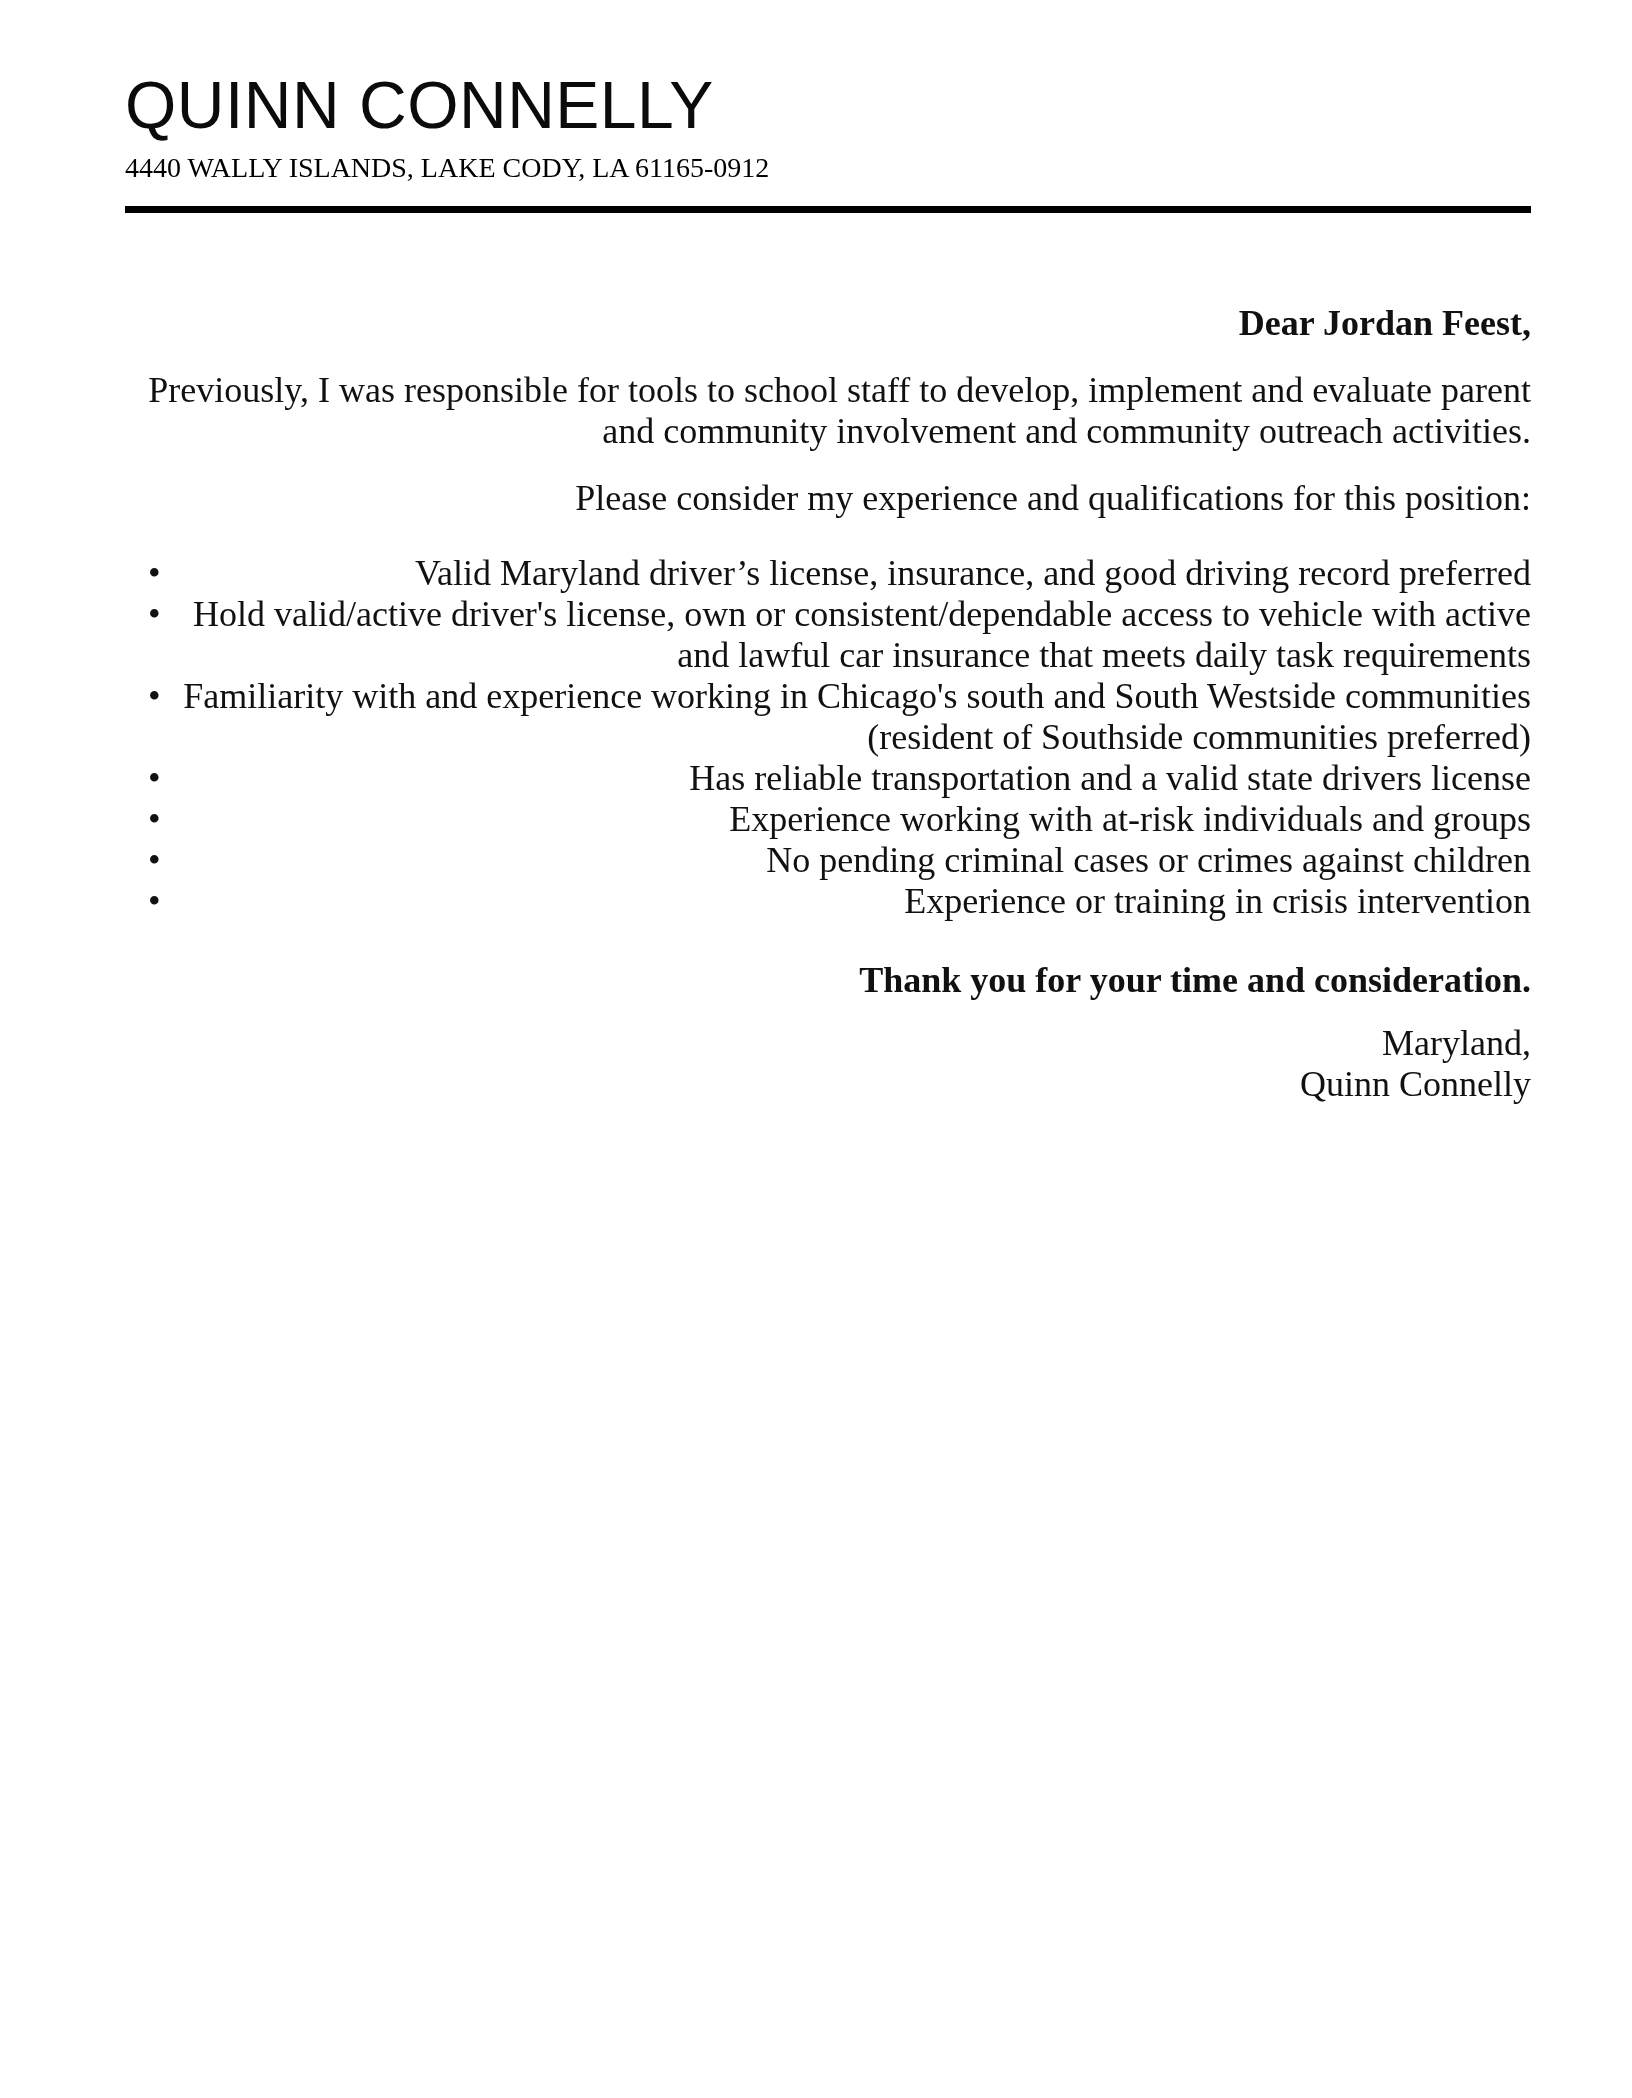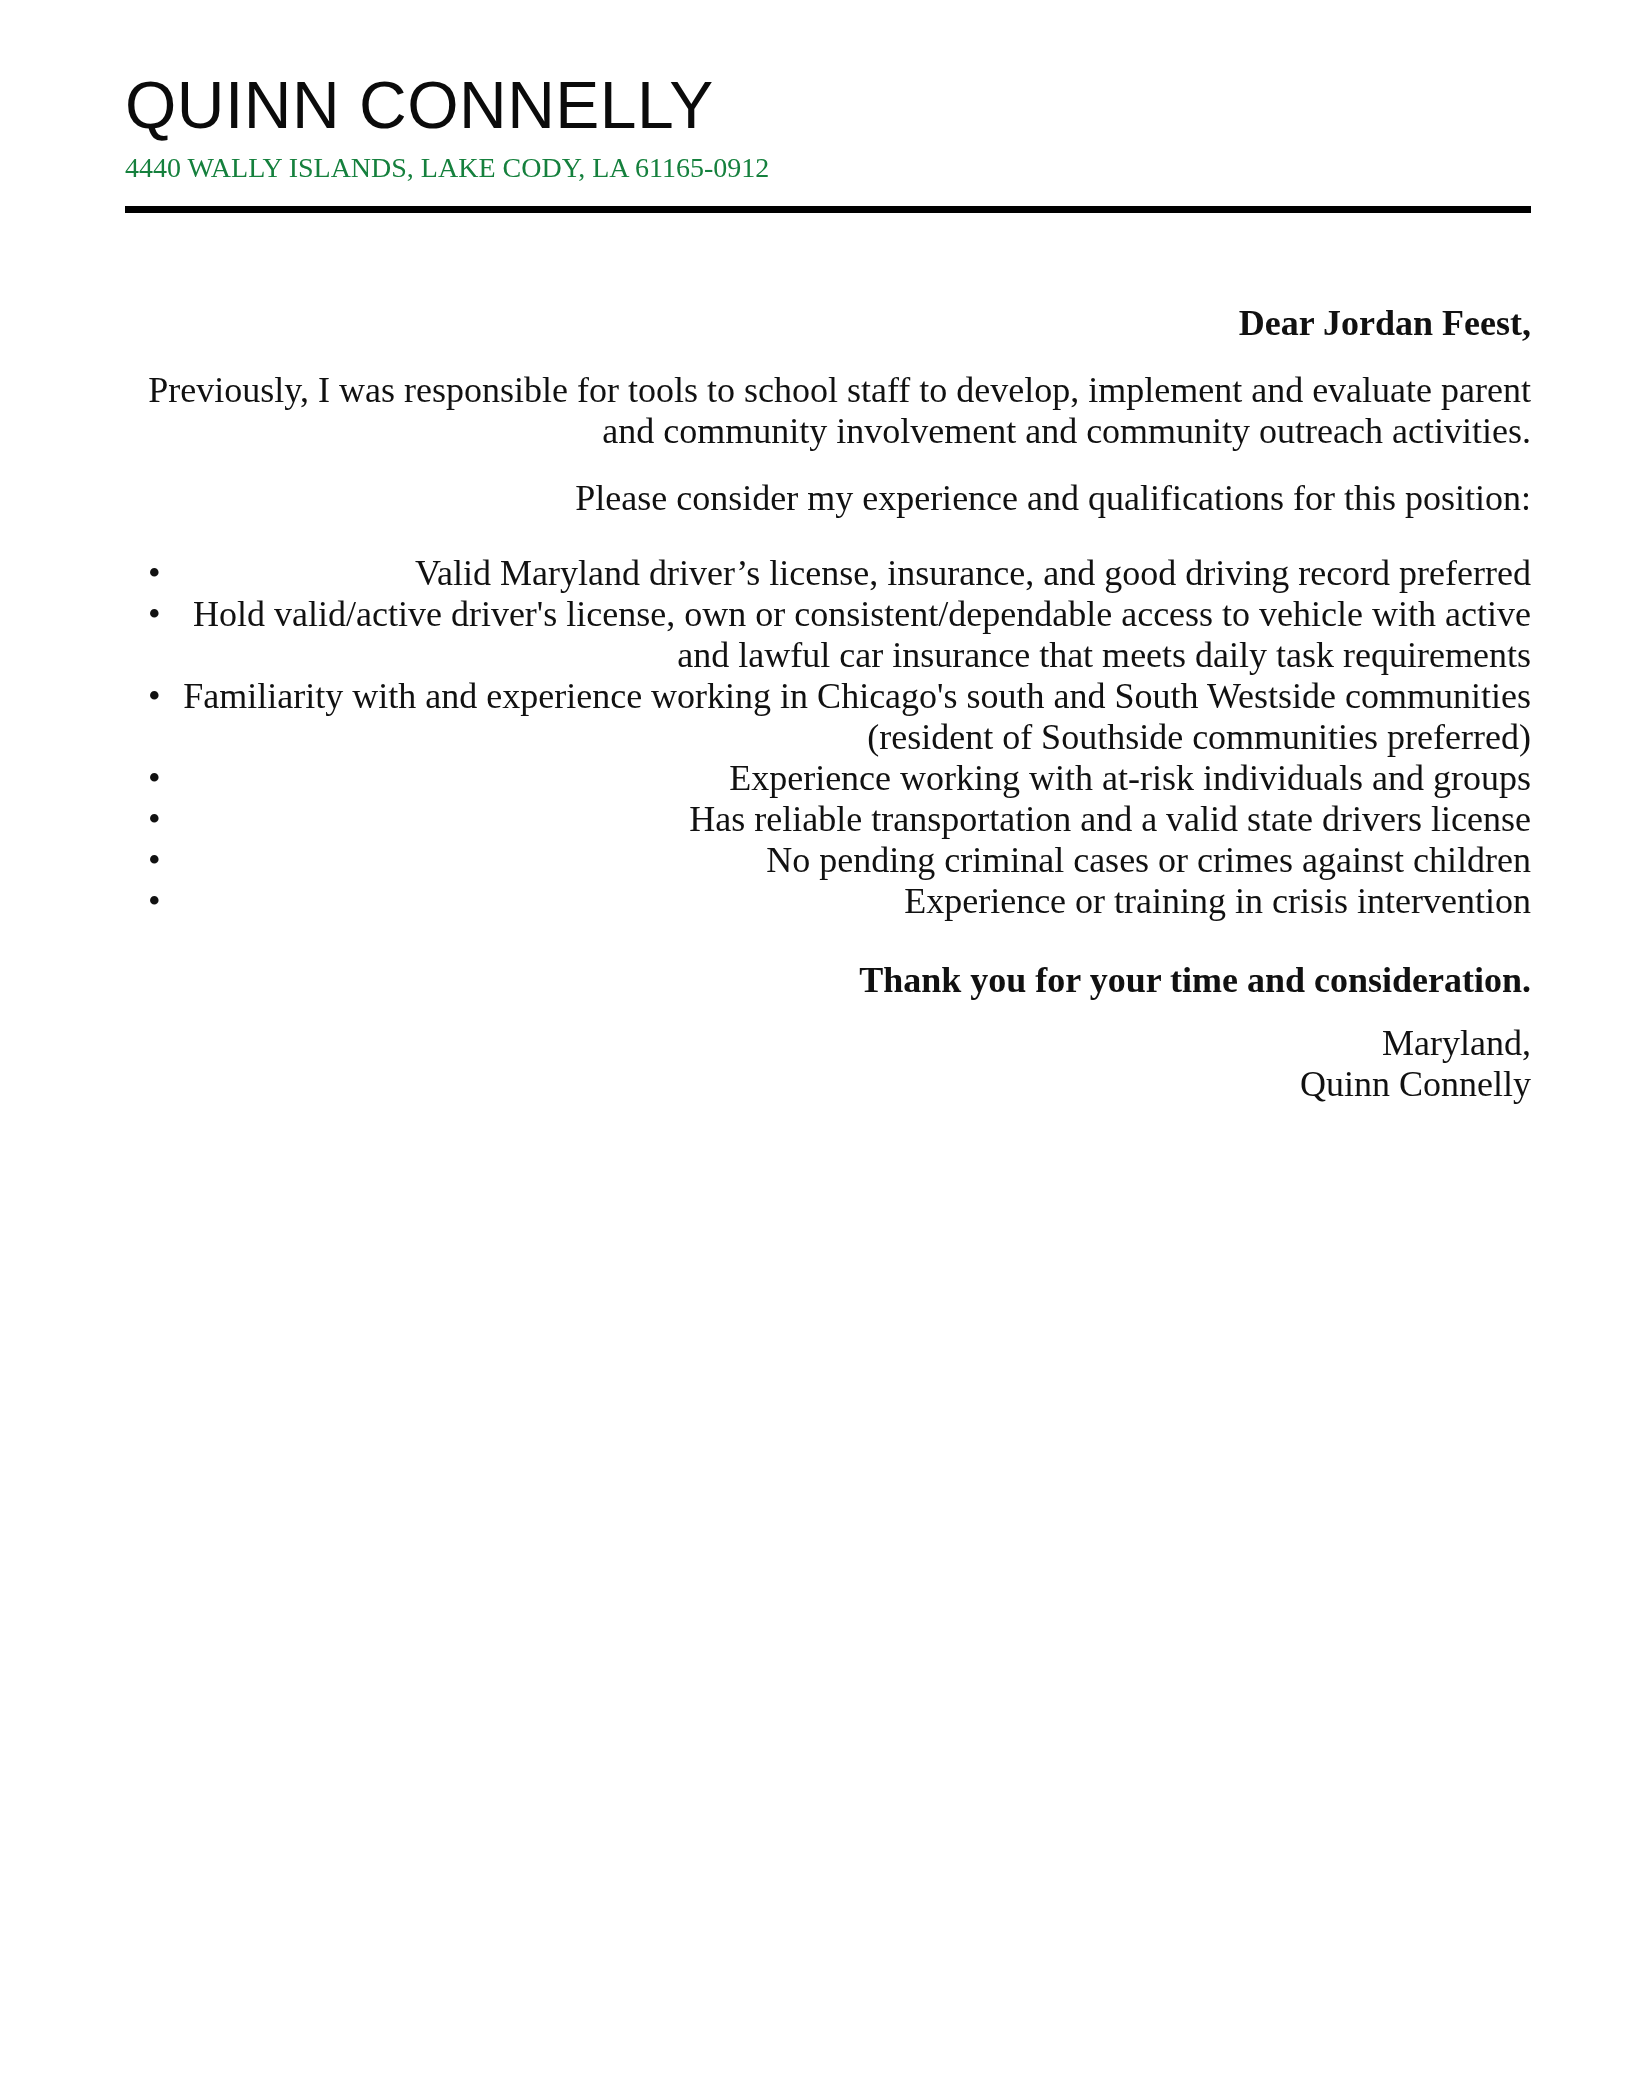--- a/index.html
+++ b/index.html
@@ -29,21 +29,21 @@
     font-size: 66px;
     line-height: 66px;
     letter-spacing: 0.5px;
     color: #0b0b0b;
     white-space: nowrap;
   }
   .address {
     margin: 12px 0 0 0;
     font-size: 28px;
     line-height: 36px;
-    color: #15803d;
+    color: #000000;
     white-space: nowrap;
   }
   .rule {
     margin-top: 20px;
     width: 1406px;
     height: 7px;
     background: #000000;
     border: none;
   }
   .body-text {
@@ -102,22 +102,22 @@
 
 
     <p class="para">Previously, I was responsible for tools to school staff to develop, implement and evaluate parent and community involvement and community outreach activities.</p>
 
     <p class="para">Please consider my experience and qualifications for this position:</p>
 
     <ul class="qualifications">
       <li>Valid Maryland driver’s license, insurance, and good driving record preferred</li>
       <li>Hold valid/active driver's license, own or consistent/dependable access to vehicle with active and lawful car insurance that meets daily task requirements</li>
       <li>Familiarity with and experience working in Chicago's south and South Westside communities (resident of Southside communities preferred)</li>
+      <li>Has reliable transportation and a valid state drivers license</li>
       <li>Experience working with at-risk individuals and groups</li>
-      <li>Has reliable transportation and a valid state drivers license</li>
       <li>No pending criminal cases or crimes against children</li>
       <li>Experience or training in crisis intervention</li>
     </ul>
 
     <p class="closing">Thank you for your time and consideration.</p>
 
     <div class="signoff-block">
       <p class="signoff">Maryland,</p>
       <p class="signature">Quinn Connelly</p>
     </div>

